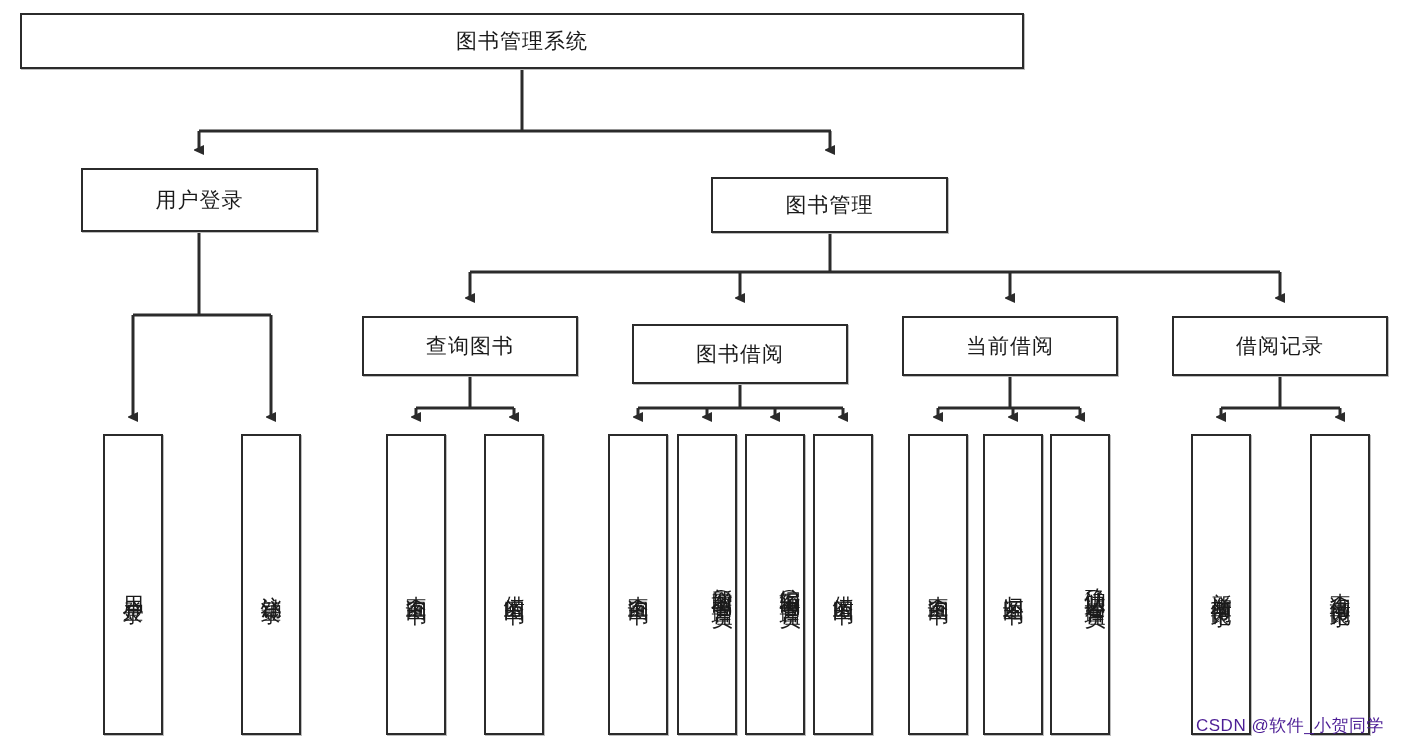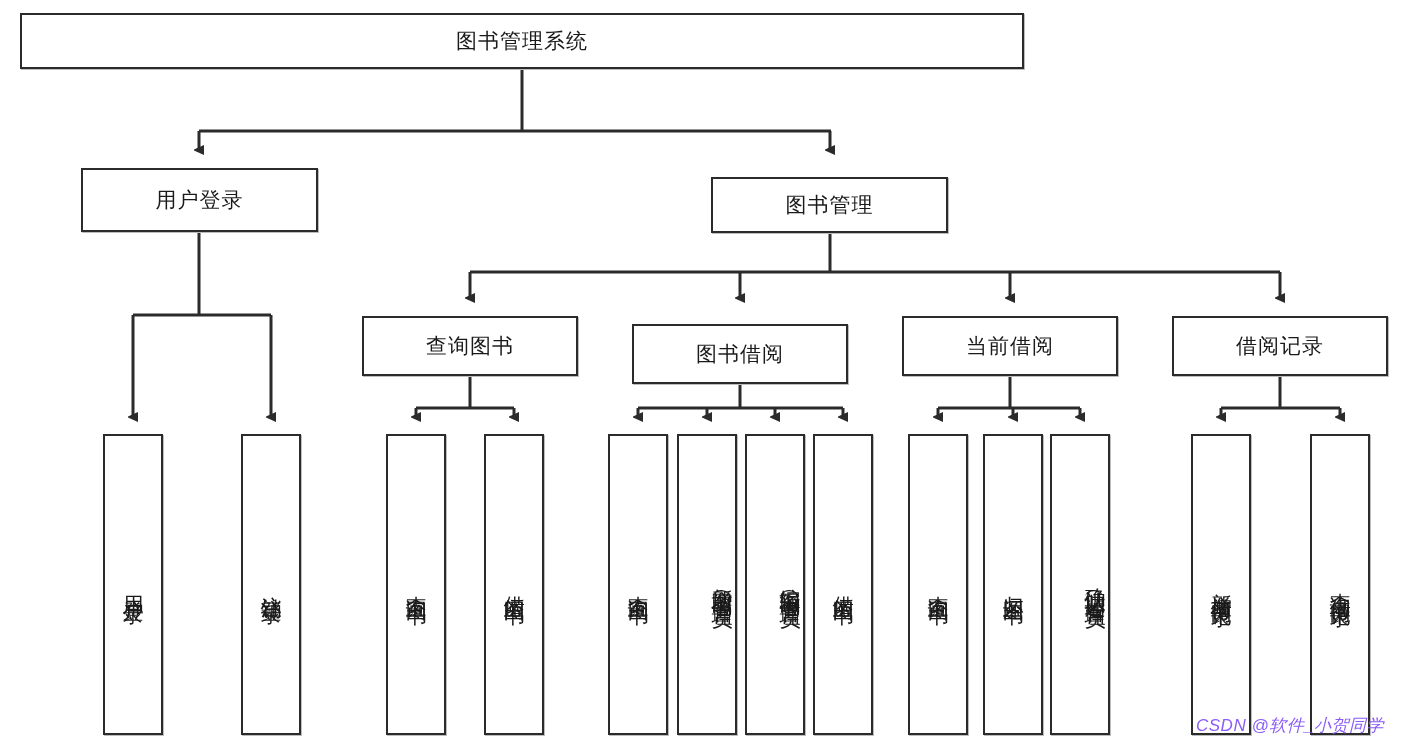--- a/index.html
+++ b/index.html
@@ -52,24 +52,23 @@
     line-height: 1.25;
   }
   .node.v.mid {
     align-items: center;
   }
   .watermark {
     position: absolute;
     left: 1196px;
     top: 714px;
     font-size: 17px;
-    color: #8b5cf6;
+    color: #4c1d95;
     letter-spacing: 0.5px;
     white-space: nowrap;
-    font-style: italic;
   }
 </style>
 </head>
 <body>
 
 <div id="canvas">
 
   <svg id="wires" viewBox="0 0 1405 747">
     <defs>
       <marker id="arrow" markerWidth="10" markerHeight="10" refX="5" refY="5" orient="auto" markerUnits="userSpaceOnUse">

